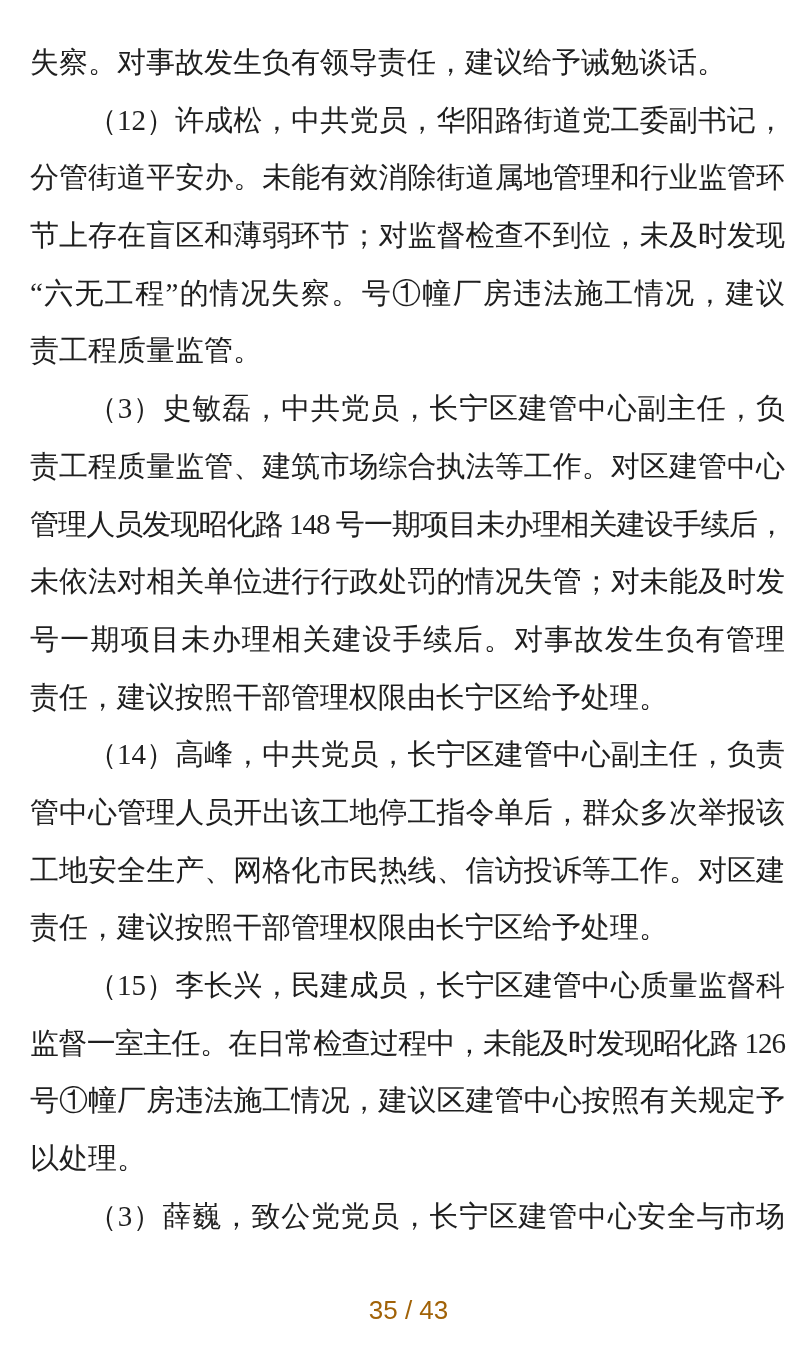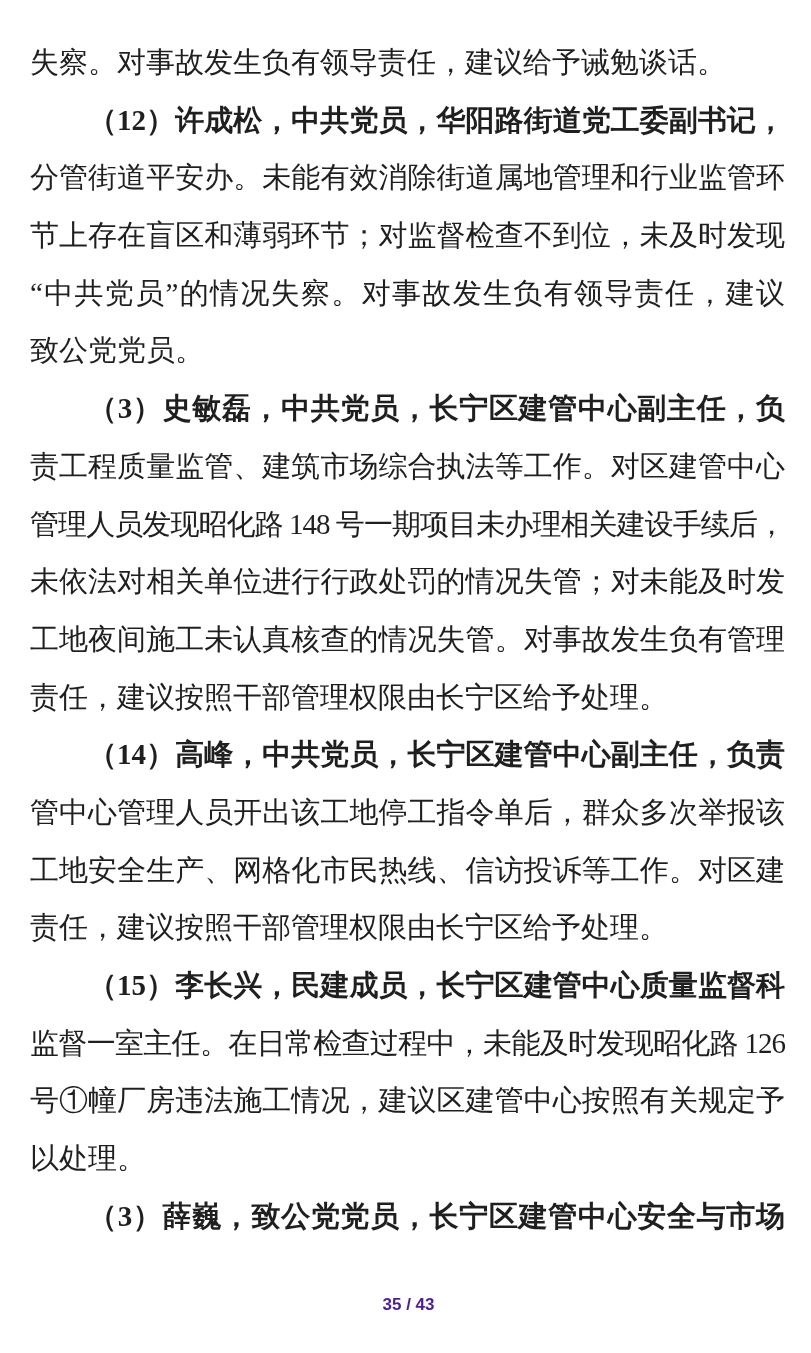--- a/index.html
+++ b/index.html
@@ -25,55 +25,54 @@
     height: 56.7px;
     line-height: 56.7px;
     text-align: justify;
     text-align-last: justify;
   }
   .line.end {
     text-align-last: left;
   }
   .line.indent {
     text-indent: 2em;
-    font-weight: bold;
   }
   .line.tight {
     letter-spacing: -1px;
   }
   .footer {
     position: absolute;
     top: 1292px;
     left: 0;
     width: 100%;
     text-align: center;
   }
   .page-number {
     font-family: "Liberation Sans", "DejaVu Sans", sans-serif;
-    font-weight: 700;
-    font-size: 17px;
-    color: #4c1d95;
+    font-weight: 400;
+    font-size: 26px;
+    color: #a16207;
   }
 </style>
 </head>
 <body>
 
 <div class="page">
   <div class="doc-body">
       <div class="line end">失察。对事故发生负有领导责任，建议给予诫勉谈话。</div>
       <div class="line indent">（12）许成松，中共党员，华阳路街道党工委副书记，</div>
       <div class="line">分管街道平安办。未能有效消除街道属地管理和行业监管环</div>
       <div class="line">节上存在盲区和薄弱环节；对监督检查不到位，未及时发现</div>
-      <div class="line">“中共党员”的情况失察。对事故发生负有领导责任，建议</div>
-      <div class="line end">致公党党员。</div>
+      <div class="line">“六无工程”的情况失察。号①幢厂房违法施工情况，建议</div>
+      <div class="line end">责工程质量监管。</div>
       <div class="line indent">（3）史敏磊，中共党员，长宁区建管中心副主任，负</div>
       <div class="line">责工程质量监管、建筑市场综合执法等工作。对区建管中心</div>
       <div class="line tight">管理人员发现昭化路 148 号一期项目未办理相关建设手续后，</div>
       <div class="line">未依法对相关单位进行行政处罚的情况失管；对未能及时发</div>
-      <div class="line">工地夜间施工未认真核查的情况失管。对事故发生负有管理</div>
+      <div class="line">号一期项目未办理相关建设手续后。对事故发生负有管理</div>
       <div class="line end">责任，建议按照干部管理权限由长宁区给予处理。</div>
       <div class="line indent">（14）高峰，中共党员，长宁区建管中心副主任，负责</div>
       <div class="line">管中心管理人员开出该工地停工指令单后，群众多次举报该</div>
       <div class="line">工地安全生产、网格化市民热线、信访投诉等工作。对区建</div>
       <div class="line end">责任，建议按照干部管理权限由长宁区给予处理。</div>
       <div class="line indent">（15）李长兴，民建成员，长宁区建管中心质量监督科</div>
       <div class="line tight">监督一室主任。在日常检查过程中，未能及时发现昭化路 126</div>
       <div class="line">号①幢厂房违法施工情况，建议区建管中心按照有关规定予</div>
       <div class="line end">以处理。</div>
       <div class="line indent">（3）薛巍，致公党党员，长宁区建管中心安全与市场</div>

